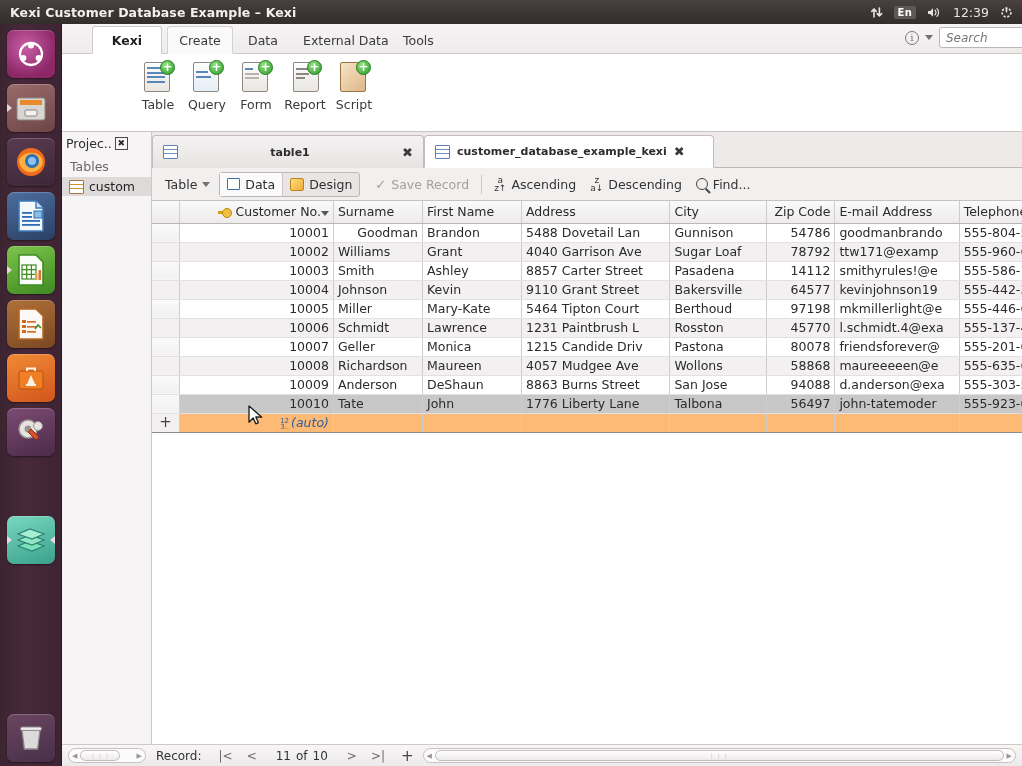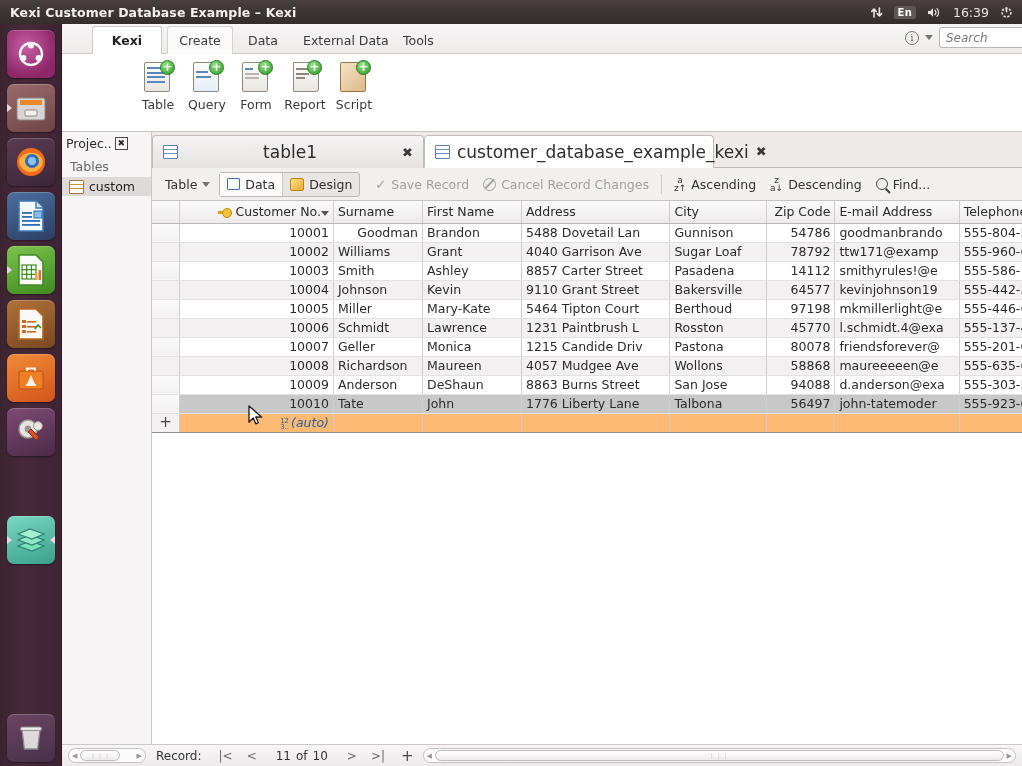--- a/index.html
+++ b/index.html
@@ -117,21 +117,21 @@
     background:#eeeaea; border-bottom:1px solid #bdb7b7;
   }
   .otab {
     position:absolute; top:3px; height:33px; display:flex; align-items:center; gap:7px;
     padding:0 10px; border:1px solid #c2bcbc; border-bottom:none;
     border-radius:4px 4px 0 0;
   }
   #otab1 { left:0; width:272px; background:linear-gradient(to bottom,#f4f2f2,#e7e3e3); }
   #otab1 .otab-lbl { flex:1; text-align:center; }
   #otab2 { left:272px; width:290px; background:#ffffff; border-bottom:1px solid #fff; z-index:2;}
-  .otab-lbl { font-size:17px; color:#2d2d2d; }
+  .otab-lbl { font-size:11px; color:#2d2d2d;font-weight:bold; }
   .grid-ico {
     width:15px;height:14px;border:1.3px solid #5c7fae;background:#fff;border-radius:1px;
     position:relative; flex:none;
   }
   .grid-ico::before{content:"";position:absolute;left:0;top:3px;width:100%;height:1.2px;background:#6f93c2;}
   .grid-ico::after{content:"";position:absolute;left:0;top:7px;width:100%;height:1.2px;background:#6f93c2;}
   .tab-close {
     font-size:13px; color:#3a3a3a; font-weight:bold; cursor:default; flex:none;
     line-height:1;
   }
@@ -241,21 +241,21 @@
           <path d="M9.4 2v8M9.4 10l2.2-2.4M9.4 10L7.2 7.6" stroke="#e8e4e2" stroke-width="1.6" fill="none" stroke-linecap="round"></path>
         </svg>
     </span>
     <span id="kbd-lang">En</span>
     <span class="tray-ico">
       <svg width="15" height="13" viewBox="0 0 15 13">
           <path d="M1 5h2.2L6 2.2v8.6L3.2 8H1z" fill="#e8e4e2"></path>
           <path d="M8 4.2a3.2 3.2 0 010 4.6M10 2.6a5.6 5.6 0 010 7.8" stroke="#e8e4e2" stroke-width="1.2" fill="none" stroke-linecap="round"></path>
         </svg>
     </span>
-    <span id="clock">16:39</span>
+    <span id="clock">12:39</span>
     <span class="tray-ico">
       <svg width="13" height="13" viewBox="0 0 13 13">
           <circle cx="6.5" cy="6.5" r="4.4" fill="none" stroke="#e8e4e2" stroke-width="1.6" stroke-dasharray="2.2 1.6"></circle>
           <path d="M6.5 2.4v3.3" stroke="#e8e4e2" stroke-width="1.6" stroke-linecap="round"></path>
         </svg>
     </span>
   </div>
 </div>
 
 <div id="launcher">
@@ -478,24 +478,20 @@
       </div>
       <div class="mode-btn">
         <span class="pencil-ico"></span>
         <span>Design</span>
       </div>
     </div>
     <div class="tb-item dim" style="margin-left:8px">
       <span class="chk">✓</span>
       <span>Save Record</span>
     </div>
-    <div class="tb-item dim">
-      <span class="ban"></span>
-      <span>Cancel Record Changes</span>
-    </div>
     <span class="tb-sep"></span>
     <div class="tb-item">
       <span class="az">a<br>z↑</span>
       <span>Ascending</span>
     </div>
     <div class="tb-item">
       <span class="az">z<br>a↓</span>
       <span>Descending</span>
     </div>
     <div class="tb-item">

